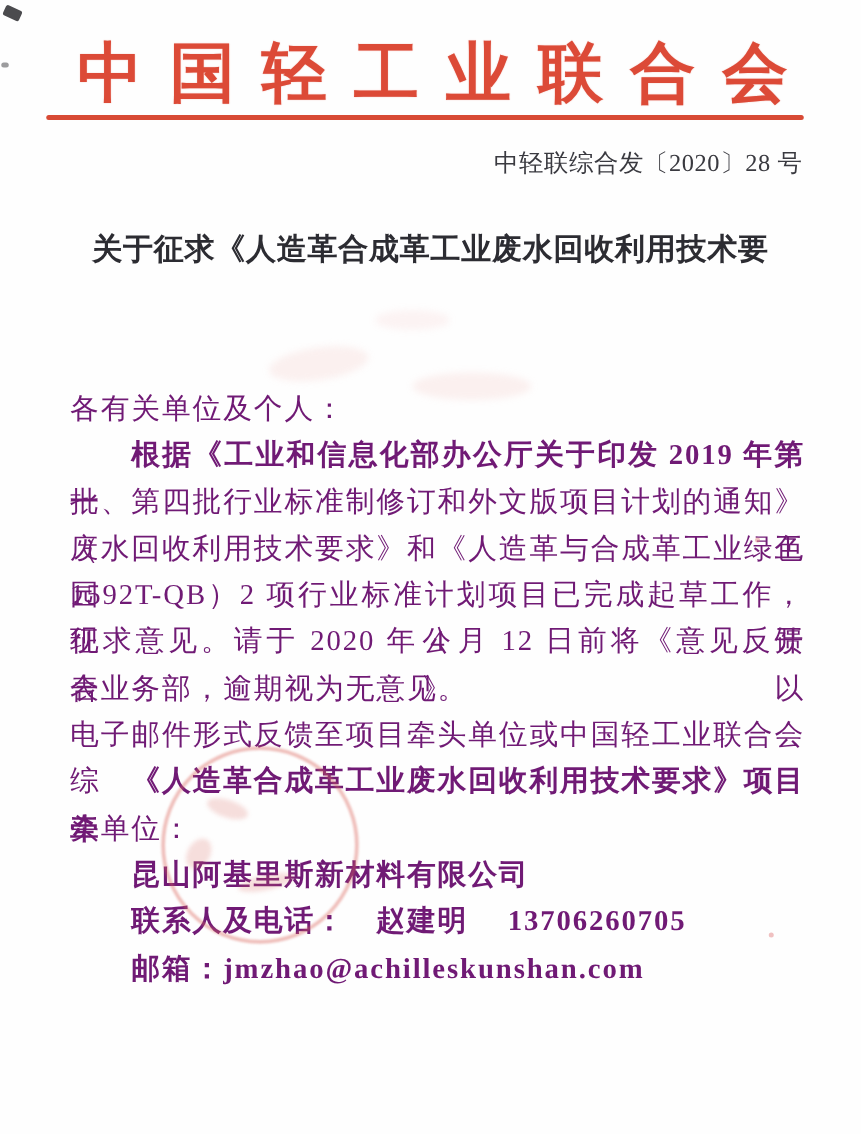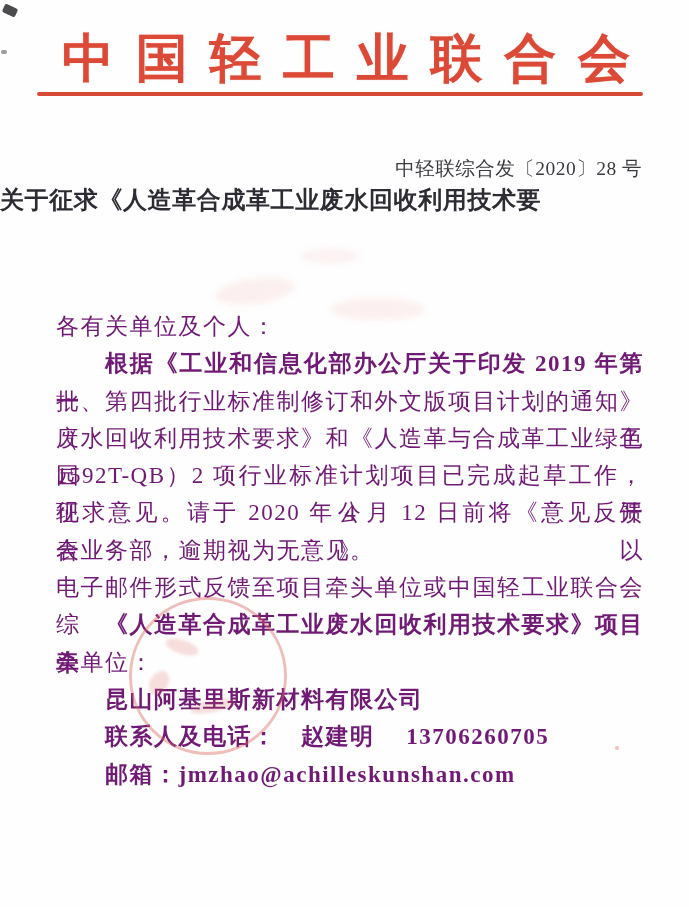--- a/index.html
+++ b/index.html
@@ -19,26 +19,25 @@
     text-shadow:0 0 1px rgba(220,74,55,.45);
   }
   .redline{
     position:absolute;left:37px;top:92px;width:606px;height:4px;
     background:#d84a35;border-radius:2px;
   }
   .docnum{
     position:absolute;right:47px;top:119px;
     font-size:19.5px;line-height:26px;color:#3a3a40;
     letter-spacing:.5px;
-    margin-top:37px;
   }
   
   .title{
     position:absolute;left:0;top:176px;width:689px;
-    font-weight:bold;font-size:24px;
+    text-align:center;font-weight:bold;font-size:24px;
     line-height:49px;letter-spacing:.6px;color:#2c2c32;
   }
   
   .bodytext{
     position:absolute;left:56px;top:308px;width:588px;
   }
   .ln{
     height:37.3px;line-height:37.3px;
     font-size:23px;letter-spacing:1.5px;
     white-space:pre-wrap;

